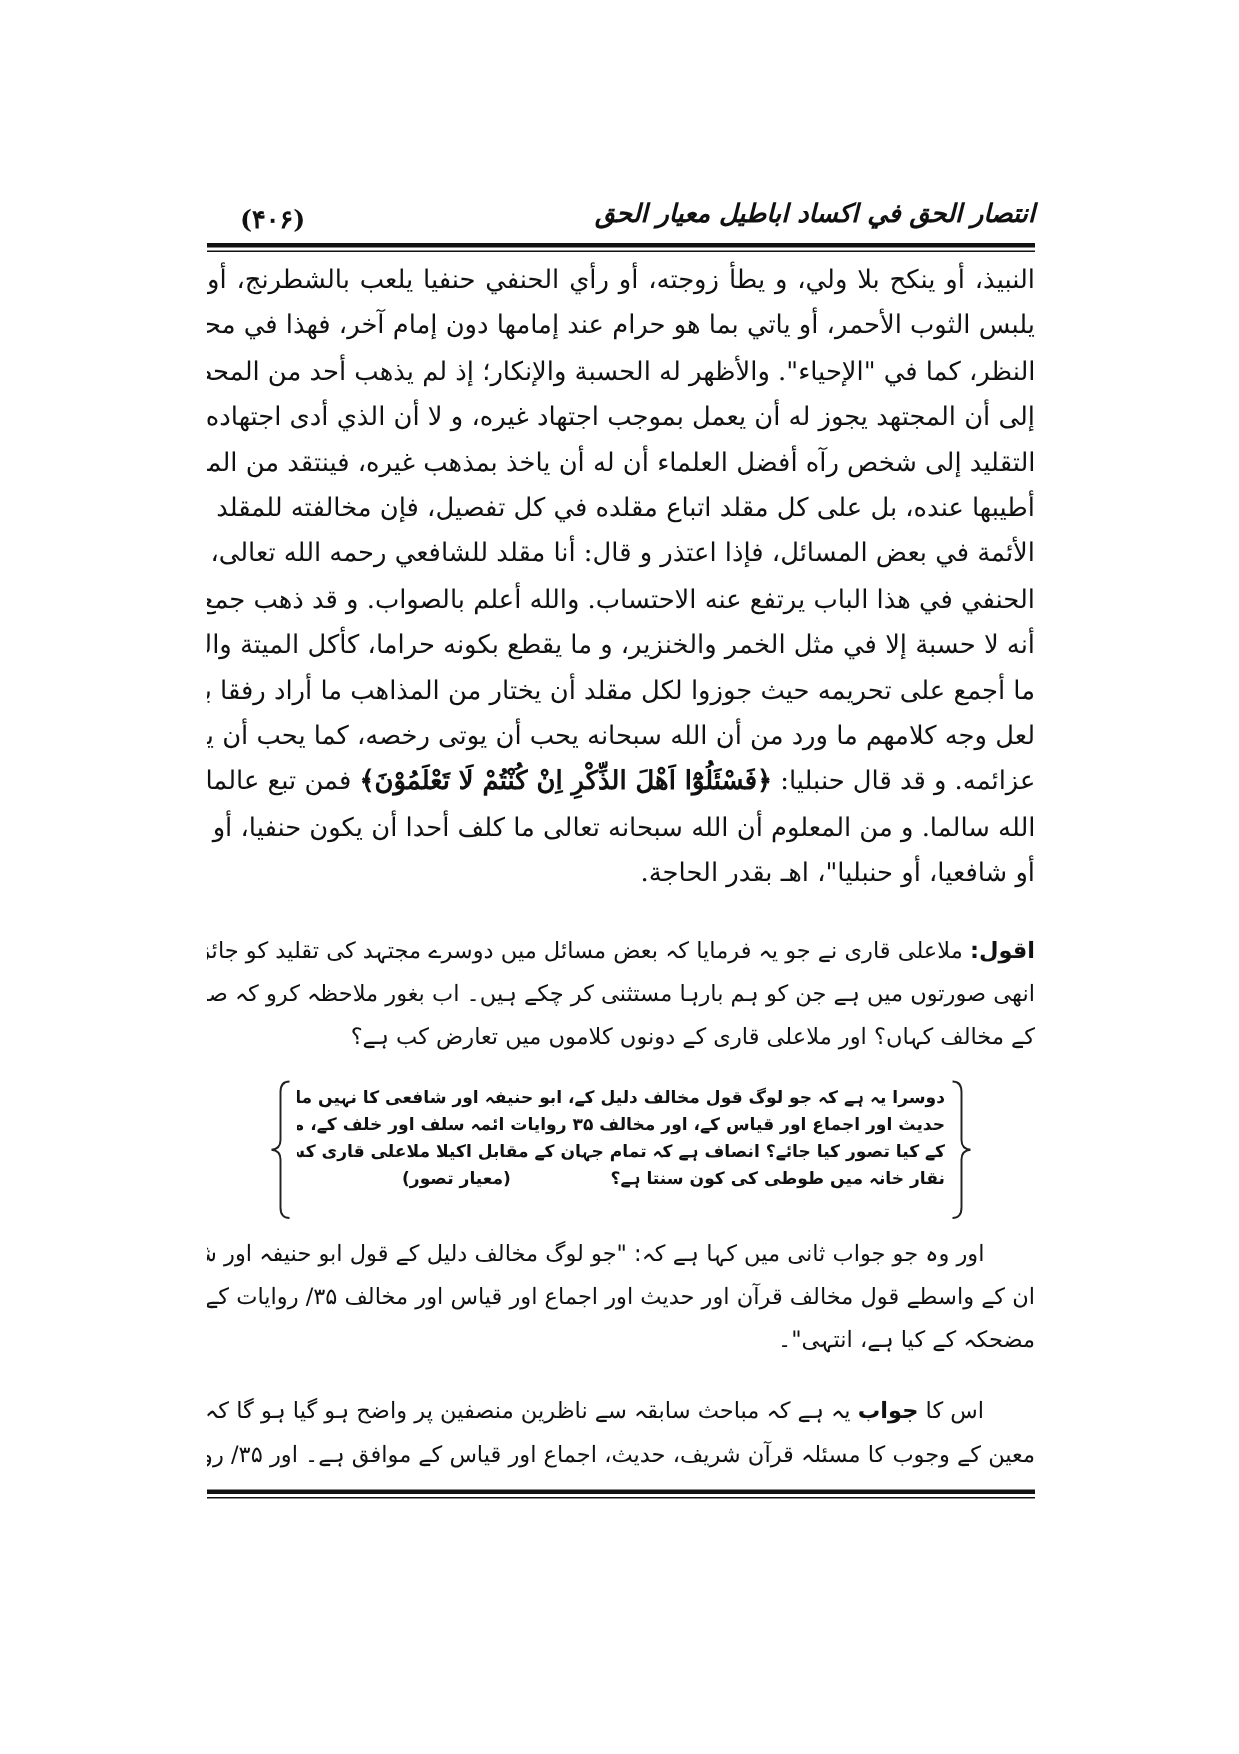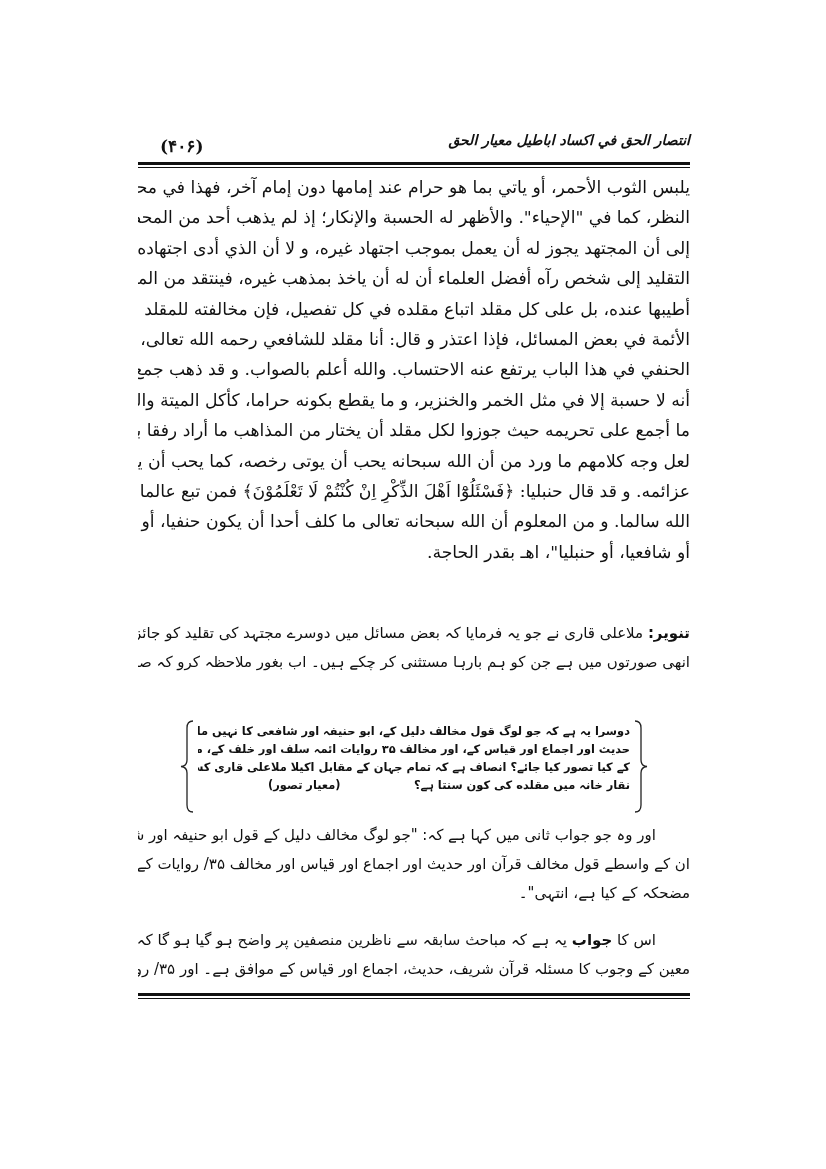--- a/index.html
+++ b/index.html
@@ -36,21 +36,21 @@
     font-size: 17px;
     font-weight: bold;
     color: #111;
   }
   .running-title {
     position: absolute;
     right: 0;
     top: 4px;
     direction: rtl;
     font-family: "DejaVu Serif", serif;
-    font-size: 14px;
+    font-size: 17px;
     font-weight: bold;
     font-style: italic;
     color: #111;
     white-space: nowrap;
   }
   .rule {
     position: absolute;
     left: 138px;
     width: 552px;
   }
@@ -77,21 +77,21 @@
     text-align-last: justify;
   }
   .line.last { text-align-last: right; }
 
   .arabic {
     top: 172px;
     font-family: "DejaVu Serif", serif;
     font-size: 17.2px;
     line-height: 30.4px;
   }
-  .quran { font-weight: normal; }
+  .quran { font-weight: bold; }
 
   .urdu {
     font-family: "DejaVu Sans", sans-serif;
     font-size: 15px;
     line-height: 29px;
   }
   .urdu-1 { top: 619px; }
   .urdu-2 { top: 821px; }
   .urdu-3 { top: 926px; }
   .urdu .lead-word { font-weight: bold; }
@@ -143,53 +143,55 @@
     <span class="running-title">انتصار الحق في اكساد اباطيل معيار الحق</span>
   </div>
 
   <div class="rule rule-top">
     <div class="thick"></div>
       <div class="gap"></div>
       <div class="thin"></div>
   </div>
 
   <div class="body-text arabic">
+    <span class="line">النبيذ، أو ينكح بلا ولي، و يطأ زوجته، أو رأي الحنفي حنفيا يلعب بالشطرنج، أو</span>
     <span class="line">يلبس الثوب الأحمر، أو ياتي بما هو حرام عند إمامها دون إمام آخر، فهذا في محل</span>
     <span class="line">النظر، كما في "الإحياء". والأظهر له الحسبة والإنكار؛ إذ لم يذهب أحد من المحصلين</span>
     <span class="line">إلى أن المجتهد يجوز له أن يعمل بموجب اجتهاد غيره، و لا أن الذي أدى اجتهاده في</span>
     <span class="line">التقليد إلى شخص رآه أفضل العلماء أن له أن ياخذ بمذهب غيره، فينتقد من المذاهب</span>
     <span class="line">أطيبها عنده، بل على كل مقلد اتباع مقلده في كل تفصيل، فإن مخالفته للمقلد متفق</span>
     <span class="line">الأئمة في بعض المسائل، فإذا اعتذر و قال: أنا مقلد للشافعي رحمه الله تعالى، أو</span>
     <span class="line">الحنفي في هذا الباب يرتفع عنه الاحتساب. والله أعلم بالصواب. و قد ذهب جمع إلى</span>
     <span class="line">أنه لا حسبة إلا في مثل الخمر والخنزير، و ما يقطع بكونه حراما، كأكل الميتة والدم، و</span>
     <span class="line">ما أجمع على تحريمه حيث جوزوا لكل مقلد أن يختار من المذاهب ما أراد رفقا بهم، و</span>
     <span class="line">لعل وجه كلامهم ما ورد من أن الله سبحانه يحب أن يوتى رخصه، كما يحب أن يوتى</span>
     <span class="line"><span>عزائمه. و قد قال حنبليا: </span><span class="quran">﴿فَسْئَلُوْٓا اَهْلَ الذِّكْرِ اِنْ كُنْتُمْ لَا تَعْلَمُوْنَ﴾</span><span> فمن تبع عالما لقي</span></span>
     <span class="line">الله سالما. و من المعلوم أن الله سبحانه تعالى ما كلف أحدا أن يكون حنفيا، أو مالكياً،</span>
     <span class="line last">أو شافعيا، أو حنبليا"، اهـ بقدر الحاجة.</span>
   </div>
 
   <div class="body-text urdu urdu-1">
-    <span class="line"><span class="lead-word">تنویر:</span><span> ملاعلی قاری نے جو یہ فرمایا کہ بعض مسائل میں دوسرے مجتہد کی تقلید کو جائز قرار دیا گیا ہے، یہ</span></span>
+    <span class="line"><span class="lead-word">اقول:</span><span> ملاعلی قاری نے جو یہ فرمایا کہ بعض مسائل میں دوسرے مجتہد کی تقلید کو جائز قرار دیا گیا ہے، یہ</span></span>
     <span class="line">انھی صورتوں میں ہے جن کو ہم بارہا مستثنی کر چکے ہیں۔ اب بغور ملاحظہ کرو کہ صاحبِ تنویر کا کلام، ملاعلی قاری</span>
+    <span class="line last">کے مخالف کہاں؟ اور ملاعلی قاری کے دونوں کلاموں میں تعارض کب ہے؟</span>
   </div>
 
   <div class="quote-box">
     <svg class="brace brace-right" viewBox="0 0 14 93" preserveAspectRatio="none">
       <path d="M1 1 Q7 1 7 8 L7 40 Q7 46 13 46.5 Q7 47 7 53 L7 85 Q7 92 1 92" fill="none" stroke="#222" stroke-width="1.3"></path>
     </svg>
     <svg class="brace brace-left" viewBox="0 0 14 93" preserveAspectRatio="none">
       <path d="M13 1 Q7 1 7 8 L7 40 Q7 46 1 46.5 Q7 47 7 53 L7 85 Q7 92 13 92" fill="none" stroke="#222" stroke-width="1.3"></path>
     </svg>
     <div class="quote-text">
       <span class="line">دوسرا یہ ہے کہ جو لوگ قول مخالف دلیل کے، ابو حنیفہ اور شافعی کا نہیں مانتے، ان کے آگے قول مخالف قرآن اور</span>
       <span class="line">حدیث اور اجماع اور قیاس کے، اور مخالف ۳۵ روایات ائمہ سلف اور خلف کے، ملاعلی قاری کا پیش کرنا سوائے مضحکہ</span>
       <span class="line">کے کیا تصور کیا جائے؟ انصاف ہے کہ تمام جہان کے مقابل اکیلا ملاعلی قاری کس طرح ہو سکتا ہے؟ مثل مشہور ہے کہ</span>
       <div class="quote-last">
-        <span>نقار خانہ میں مقلده کی کون سنتا ہے؟</span>
+        <span>نقار خانہ میں طوطی کی کون سنتا ہے؟</span>
         <span class="quote-source">(معیار تصور)</span>
       </div>
     </div>
   </div>
 
   <div class="body-text urdu urdu-2">
     <span class="line indent">اور وہ جو جواب ثانی میں کہا ہے کہ: "جو لوگ مخالف دلیل کے قول ابو حنیفہ اور شافعی کا نہیں مانتے،</span>
     <span class="line">ان کے واسطے قول مخالف قرآن اور حدیث اور اجماع اور قیاس اور مخالف ۳۵/ روایات کے پیش کرنا سوا</span>
     <span class="line last">مضحکہ کے کیا ہے، انتہی"۔</span>
   </div>

